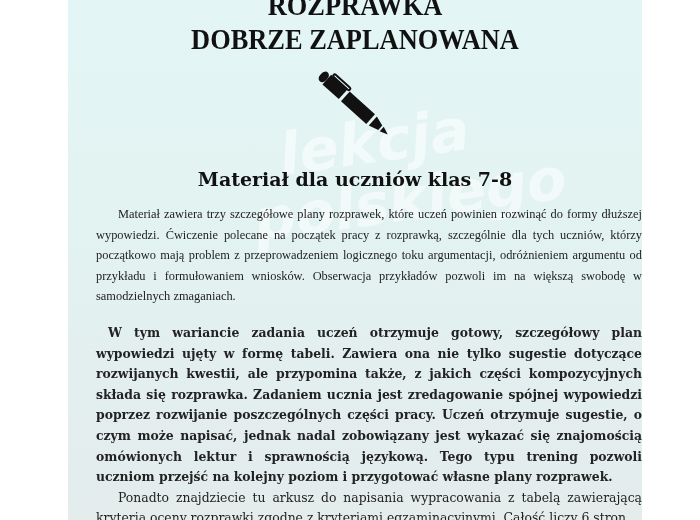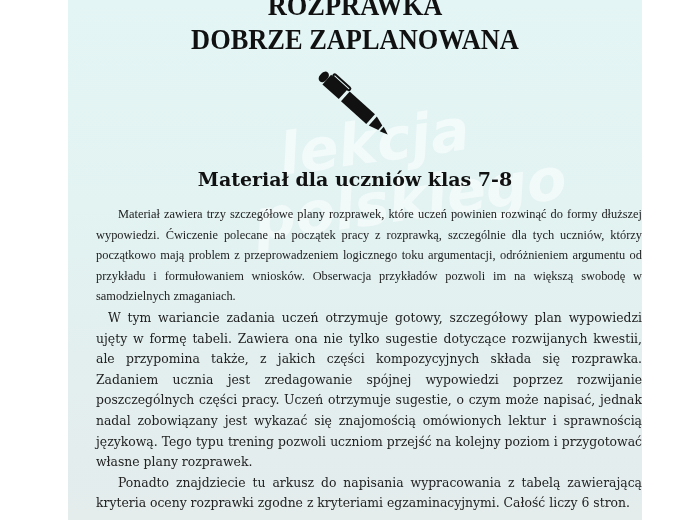--- a/index.html
+++ b/index.html
@@ -38,21 +38,21 @@
   }
   .body {
     position: absolute; left: 28px; top: 204px; width: 546px;
     font-family: "DejaVu Serif", serif; font-size: 12.4px; line-height: 20.6px; color: #222;
     text-align: justify;
   }
   .para { margin: 0; text-indent: 22px; }
   .para.p1 { text-indent: 22px; font-family: Liberation Serif, serif; }
   .para.p2 { text-indent: 12px; }
   .para.p3 { text-indent: 22px; }
-  .para.p1 + .para.p2 { margin-top: 1px; }
+  .para.p1 + .para.p2 { margin-top: 16px; font-weight: bold; }
 </style>
 </head>
 <body>
 
 <div class="page">
   <div class="watermark">lekcja polskiego</div>
 
   <div class="title l1">ROZPRAWKA</div>
   <div class="title l2">DOBRZE ZAPLANOWANA</div>
 

